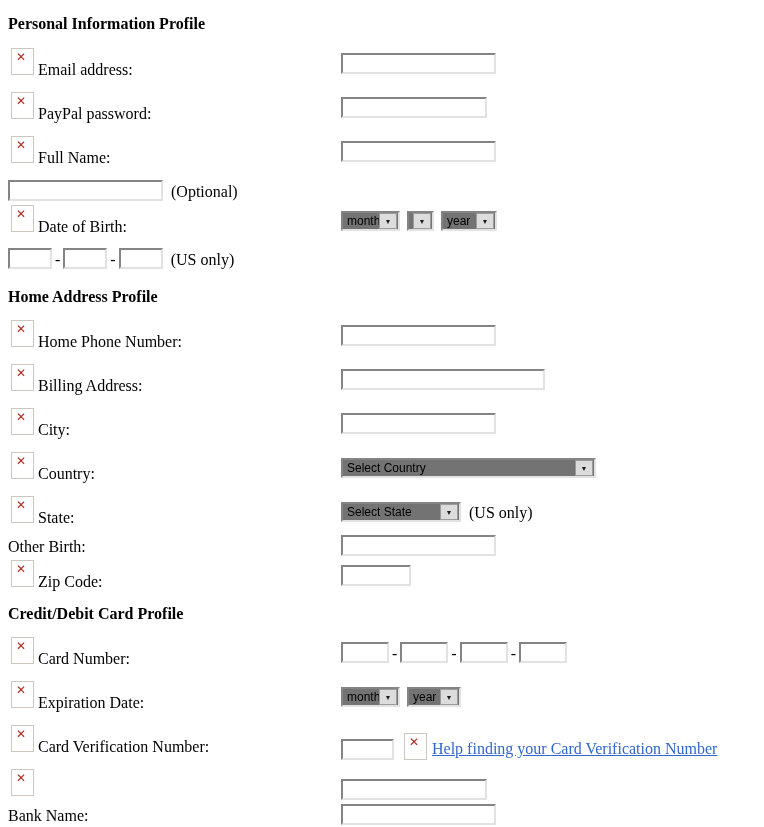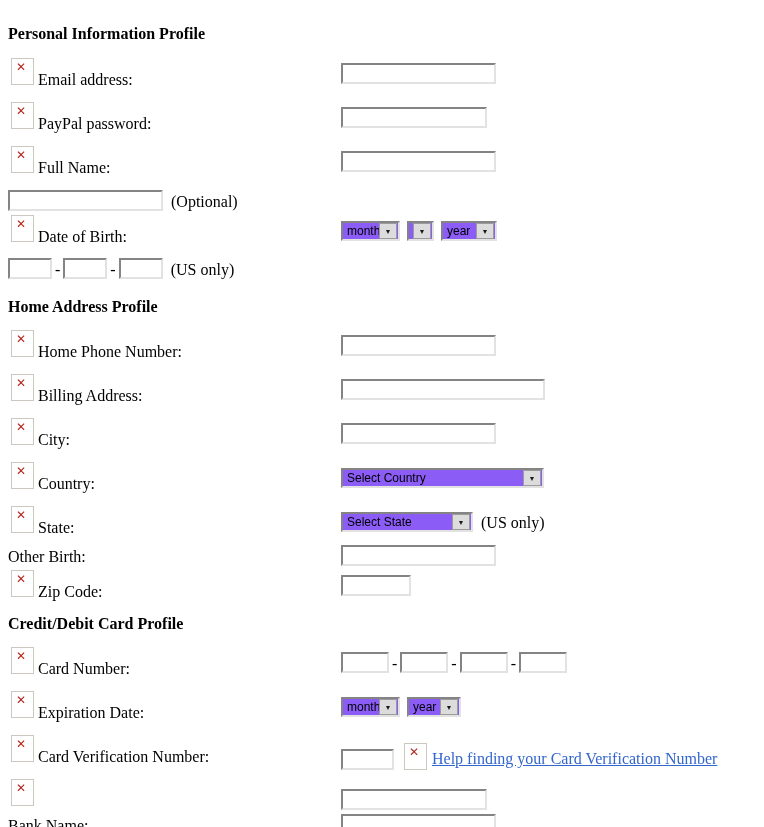--- a/index.html
+++ b/index.html
@@ -3,21 +3,21 @@
 <meta charset="utf-8">
 <style>
   html, body { background: #fff; }
   body {
     width: 748px;
     margin: 8px;
     font-family: "Liberation Serif", serif;
     font-size: 16px;
     color: #000;
   }
-  .hd { font-weight: bold; margin: 16px 0 15px 0; line-height: 19px; }
+  .hd { font-weight: bold; margin: 6px 0 15px 0; line-height: 19px; }
   .hd.mid { margin: 0 0 14px 0; }
 
   .row { display: flex; align-items: flex-end; margin-bottom: 13px; }
   .row.tight { margin-bottom: 4px; }
   .row.m8 { margin-bottom: 8px; }
   .row.m9 { margin-bottom: 9px; }
 
   .lcell { width: 333px; flex-shrink: 0; line-height: 19px; }
 
   .ctrl { display: flex; align-items: flex-end; margin-bottom: 5px; }
@@ -46,40 +46,40 @@
     background: #fff; padding: 0 2px;
     font-family: "Liberation Sans", sans-serif; font-size: 13px;
     outline: none;
   }
 
   
   .sel {
     box-sizing: border-box; height: 20px;
     display: inline-flex; align-items: center;
     border: 2px solid; border-color: #848484 #e2e2e2 #e2e2e2 #848484;
-    background: #8b5cf6; cursor: default;
+    background: #737373; cursor: default;
     font-family: "Liberation Sans", sans-serif; font-size: 12px;
   }
   .sel + .sel { margin-left: 7px; }
   .sel .txt { flex: 1; padding-left: 4px; white-space: nowrap; overflow: hidden; }
   .sel .btn {
     width: 16px; height: 14px; margin-right: 1px; flex-shrink: 0;
     background: #dcdcdc; border: 1px solid #9b9b9b;
     display: flex; align-items: center; justify-content: center;
     font-size: 7px; color: #1a1a1a;
   }
 
   .dash { margin: 0 3px; }
   .hint { margin-left: 8px; white-space: nowrap; }
   a.help { color: #3366CC; text-decoration: underline; cursor: pointer; margin-bottom: 2px; white-space: nowrap; }
 
   .w44{width:44px} .w47{width:27px} .w48{width:48px} .w53{width:53px}
   .w54{width:54px} .w56{width:56px} .w59{width:59px} .w70{width:70px}
-  .w120{width:132px} .w146{width:146px} .w155{width:155px}
-  .w204{width:204px} .w255{width:203px}
+  .w120{width:120px} .w146{width:146px} .w155{width:155px}
+  .w204{width:204px} .w255{width:255px}
 </style>
 </head>
 <body>
 
 <div class="hd">Personal Information Profile</div>
 
 <div class="row">
   <div class="lcell">
     <span class="bimg"><span class="x">✕</span></span><span>Email address:</span>
   </div>

